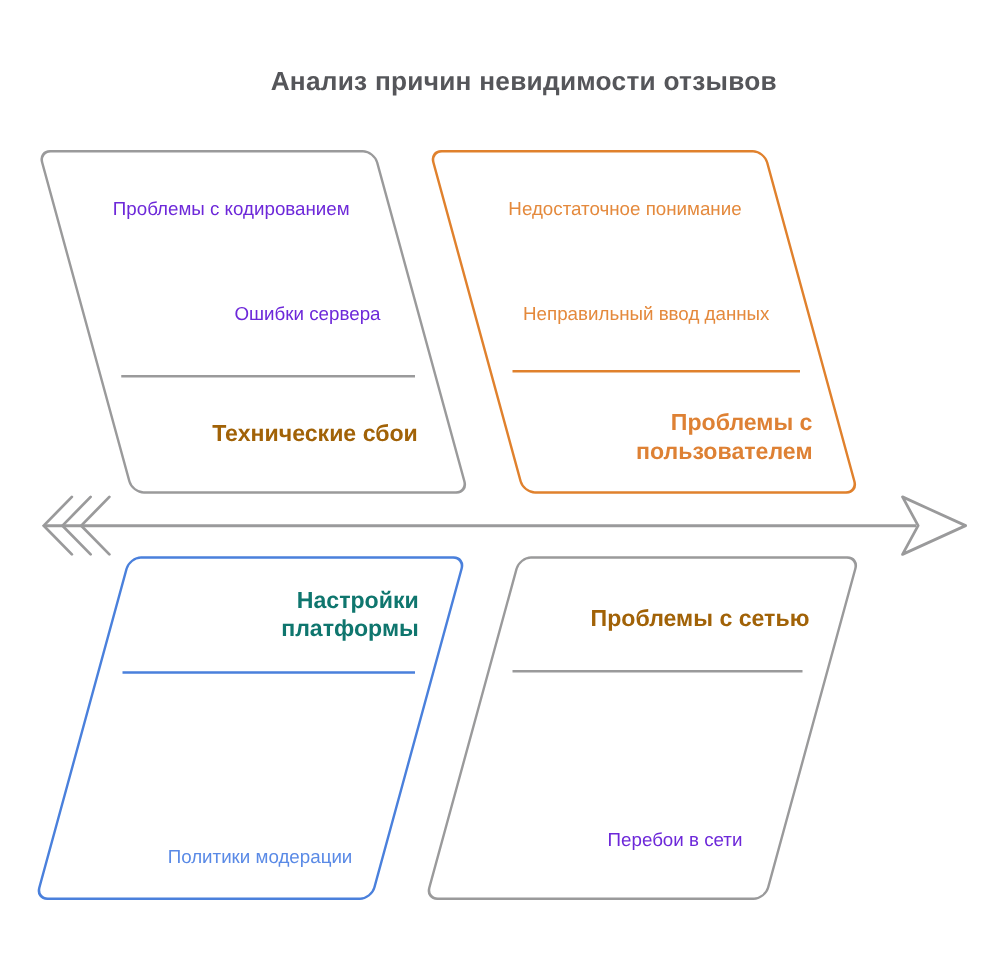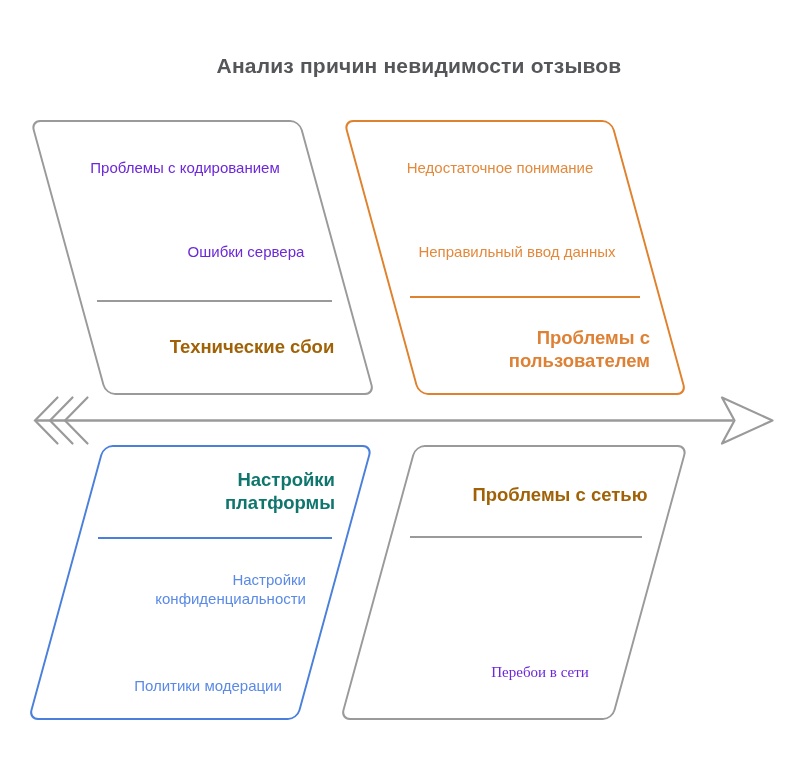--- a/index.html
+++ b/index.html
@@ -52,21 +52,21 @@
   .c-understanding{left:375px;top:158px;width:250px;}
   .c-input{left:392px;top:242px;width:250px;}
   .lbl-user{left:470px;top:326px;width:180px;}
   
   .lbl-platform{left:215px;top:468px;width:120px;}
   .c-privacy{left:136px;top:570px;width:170px;}
   .c-moderation{left:83px;top:676px;width:250px;}
   
   .lbl-network{left:435px;top:483px;width:250px;}
   .c-slow{left:402px;top:578px;width:250px;}
-  .c-outage{left:415px;top:663px;width:250px;font-family:Liberation Serif, serif;}
+  .c-outage{left:415px;top:663px;width:250px;}
   .spine-svg{position:absolute;left:0;top:0;width:790px;height:769px;pointer-events:none;}
 </style>
 </head>
 <body>
 
 <div class="canvas">
 
   <div class="title">Анализ причин невидимости отзывов</div>
 
   <div class="pbox lean-right b-gray box-tl"></div>
@@ -81,21 +81,20 @@
 
   <div class="txt t-gray ac c-coding">Проблемы с кодированием</div>
   <div class="txt t-gray ac c-server">Ошибки сервера</div>
   <div class="lbl l-gray ac lbl-tech">Технические сбои</div>
 
   <div class="txt t-orange ac c-understanding">Недостаточное понимание</div>
   <div class="txt t-orange ac c-input">Неправильный ввод данных</div>
   <div class="lbl l-orange ar lbl-user">Проблемы с пользователем</div>
 
   <div class="lbl l-blue ar lbl-platform">Настройки платформы</div>
-  <div class="txt t-blue ar c-privacy">Настройки конфиденциальности</div>
   <div class="txt t-blue ac c-moderation">Политики модерации</div>
 
   <div class="lbl l-gray ac lbl-network">Проблемы с сетью</div>
   <div class="txt t-gray ac c-outage">Перебои в сети</div>
 
   <svg class="spine-svg" viewBox="0 0 790 769" xmlns="http://www.w3.org/2000/svg">
     <g stroke="#9A9A9B" stroke-width="2.2" fill="none" stroke-linecap="round">
       <path d="M57.5,397.5 L35,420.5 L57.5,443.5"></path>
       <path d="M72.5,397.5 L50,420.5 L72.5,443.5"></path>
       <path d="M87.5,397.5 L65,420.5 L87.5,443.5"></path>

